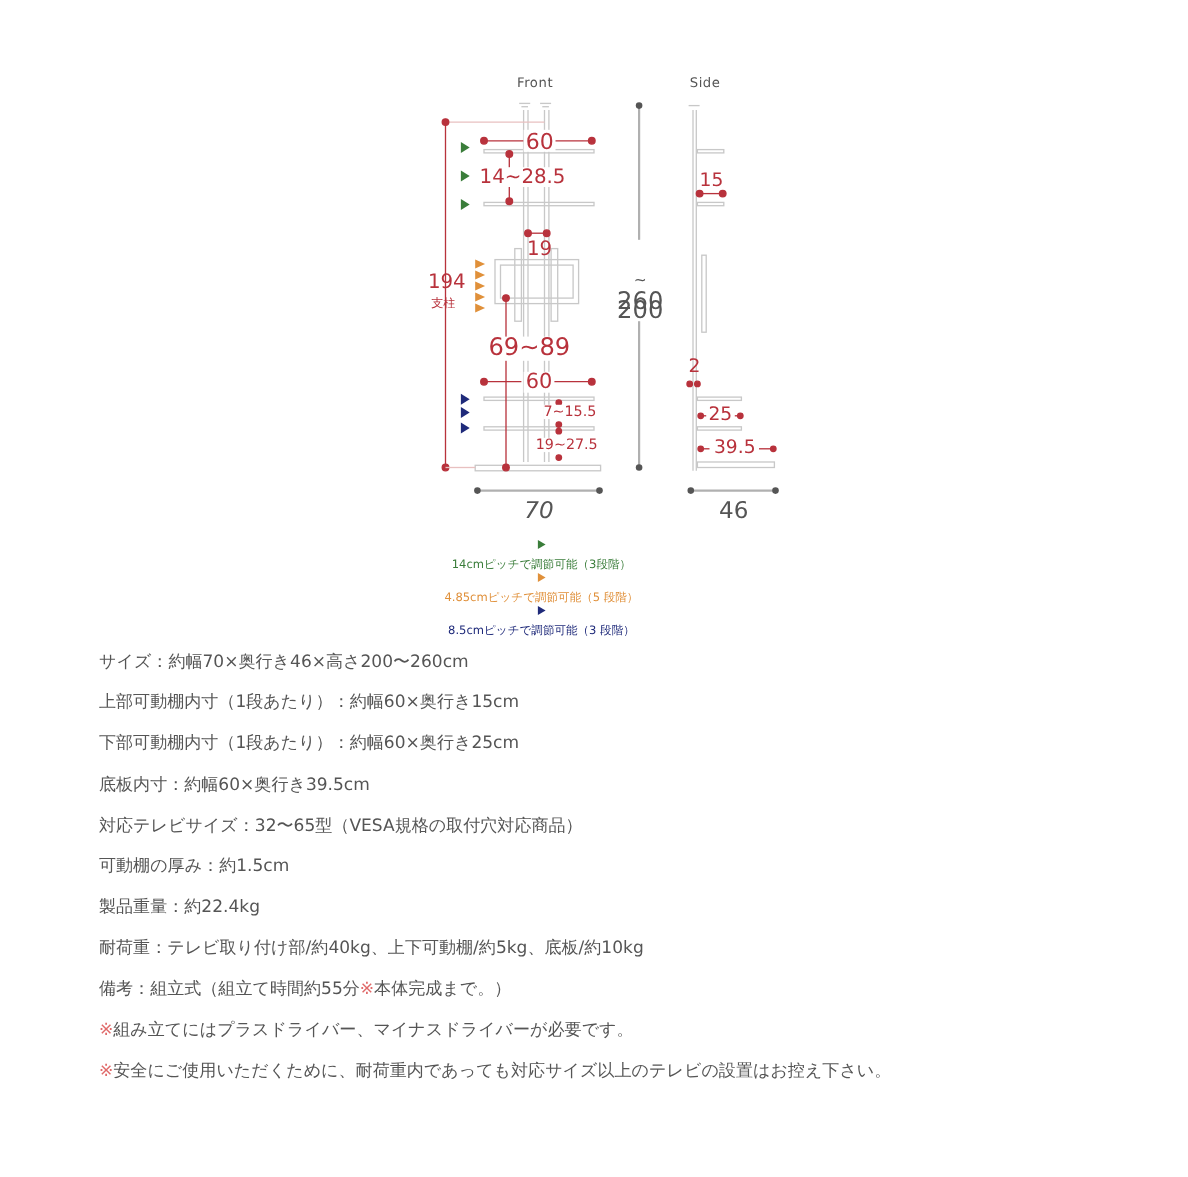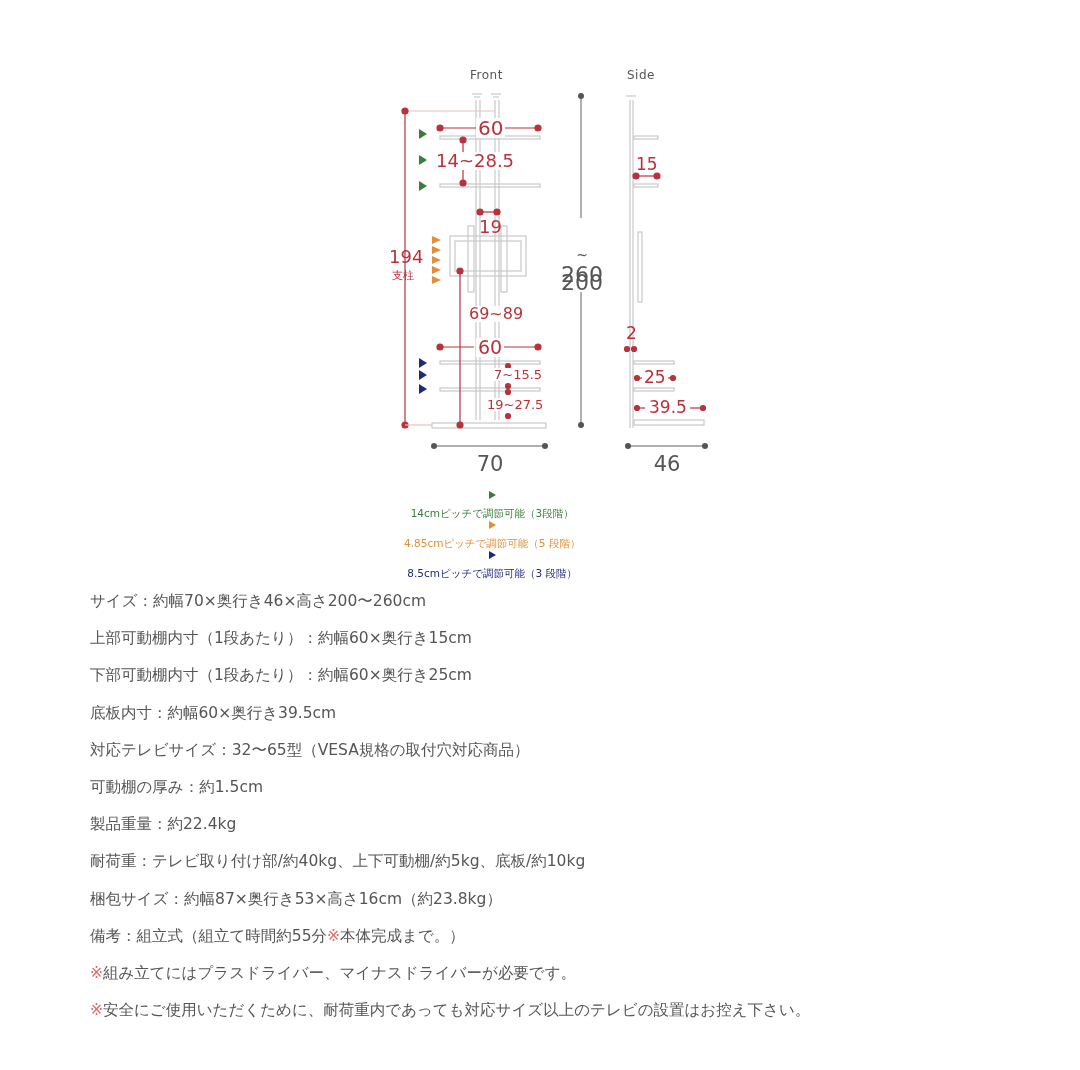--- a/index.html
+++ b/index.html
@@ -144,25 +144,25 @@
   </svg>
 
   <div class="view-title" style="left:470px;top:68px;">Front</div>
   <div class="view-title" style="left:627px;top:68px;">Side</div>
 
   <div class="dim" style="left:476px;top:118px;font-size:20px;background:#fff;padding:0 2px;">60</div>
   <div class="dim" style="left:436px;top:152px;font-size:18px;background:#fff;">14~28.5</div>
   <div class="dim" style="left:479px;top:218px;font-size:18px;">19</div>
   <div class="dim" style="left:389px;top:248px;font-size:18px;">194</div>
   <div class="dim" style="left:392px;top:270px;font-size:11px;">支柱</div>
-  <div class="dim" style="left:444px;top:306px;font-size:16px;background:#fff;margin-left:25px;">69~89</div>
+  <div class="dim" style="left:444px;top:306px;font-size:22px;background:#fff;">69~89</div>
   <div class="dim" style="left:476px;top:338px;font-size:19px;background:#fff;padding:0 2px;">60</div>
   <div class="dim" style="left:494px;top:368px;font-size:13px;background:#fff;">7~15.5</div>
   <div class="dim" style="left:487px;top:398px;font-size:13px;background:#fff;">19~27.5</div>
-  <div class="dim-gray" style="left:465px;top:454px;width:50px;font-size:21px;">70</div>
+  <div class="dim-gray" style="left:465px;top:454px;width:50px;font-size:21px;font-style:italic;">70</div>
 
   <div class="dim-gray" style="left:556px;top:224px;width:52px;font-size:22px;margin-top:48px;">200</div>
   <div class="dim-gray" style="left:556px;top:248px;width:52px;font-size:14px;">~</div>
   <div class="dim-gray" style="left:556px;top:264px;width:52px;font-size:22px;">260</div>
 
   <div class="dim" style="left:636px;top:156px;font-size:17px;text-align:right;">15</div>
   <div class="dim" style="left:626px;top:325px;font-size:17px;">2</div>
   <div class="dim" style="left:644px;top:369px;font-size:17px;">25</div>
   <div class="dim" style="left:649px;top:399px;font-size:17px;">39.5</div>
   <div class="dim-gray" style="left:642px;top:454px;width:50px;font-size:21px;">46</div>
@@ -185,21 +185,20 @@
 
 <div class="specs">
   <div class="spec-line">サイズ：約幅70×奥行き46×高さ200〜260cm</div>
   <div class="spec-line">上部可動棚内寸（1段あたり）：約幅60×奥行き15cm</div>
   <div class="spec-line">下部可動棚内寸（1段あたり）：約幅60×奥行き25cm</div>
   <div class="spec-line">底板内寸：約幅60×奥行き39.5cm</div>
   <div class="spec-line">対応テレビサイズ：32〜65型（VESA規格の取付穴対応商品）</div>
   <div class="spec-line">可動棚の厚み：約1.5cm</div>
   <div class="spec-line">製品重量：約22.4kg</div>
   <div class="spec-line">耐荷重：テレビ取り付け部/約40kg、上下可動棚/約5kg、底板/約10kg</div>
-  <div class="spec-line">梱包サイズ：約幅87×奥行き53×高さ16cm（約23.8kg）</div>
   <div class="spec-line">
     <span>備考：組立式（組立て時間約55分</span><span class="note-mark">※</span><span>本体完成まで。）</span>
   </div>
   <div class="spec-line">
     <span class="note-mark">※</span><span>組み立てにはプラスドライバー、マイナスドライバーが必要です。</span>
   </div>
   <div class="spec-line">
     <span class="note-mark">※</span><span>安全にご使用いただくために、耐荷重内であっても対応サイズ以上のテレビの設置はお控え下さい。</span>
   </div>
 </div>

